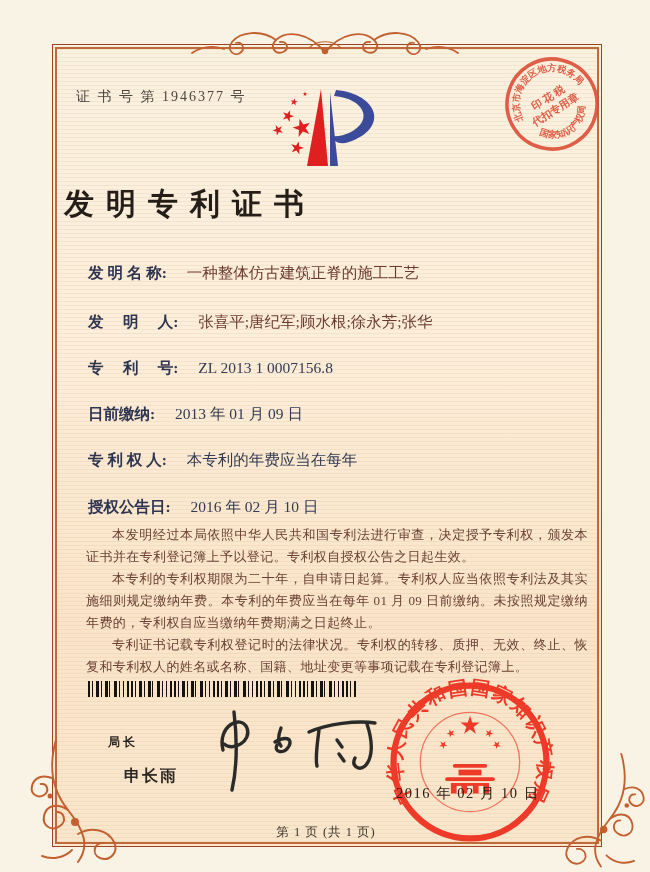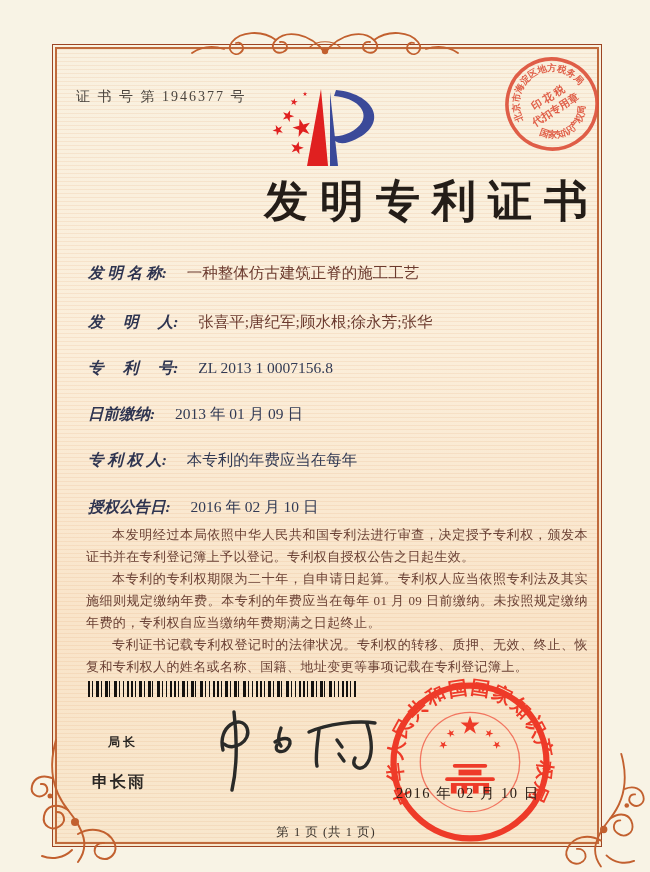--- a/index.html
+++ b/index.html
@@ -20,46 +20,46 @@
   }
   .frame::after{ 
     content:"";position:absolute;inset:4px;pointer-events:none;
     background:repeating-linear-gradient(180deg,rgba(224,160,110,0.16) 0 1px,transparent 1px 4px);
   }
   .orn{position:absolute;pointer-events:none;}
   
   .cert-no{position:absolute;left:76px;top:88px;font-size:14px;color:#4a443e;letter-spacing:2px;}
   .logo{position:absolute;left:250px;top:82px;width:160px;height:95px;}
   .title{
-    position:absolute;left:52px;top:172px;width:548px;text-align:right;
-    font-size:44px;font-weight:bold;color:#241d18;letter-spacing:12px;text-indent:12px;
+    position:absolute;left:52px;top:184px;width:548px;text-align:left;
+    font-size:30px;font-weight:bold;color:#241d18;letter-spacing:12px;text-indent:12px;
   }
   .fields{position:absolute;left:88px;top:258px;width:500px;}
   .frow{position:absolute;left:0;white-space:nowrap;font-size:15.5px;}
-  .frow .lab{color:#2e3450;font-weight:bold;font-style:italic;}
+  .frow .lab{color:#2e3450;font-weight:bold;}
   .frow .val{margin-left:16px;}
   .val-red{color:#6b3a2e;}
   .val-blue{color:#323a54;}
   .r1{top:5px;} .r2{top:54px;} .r3{top:100px;} .r4{top:146px;} .r5{top:192px;} .r6{top:239px;}
   .body-text{
     position:absolute;left:86px;top:524px;width:502px;
     font-size:13px;line-height:22px;color:#6a4034;letter-spacing:0.4px;text-align:justify;
   }
   .body-text p{margin:0;text-indent:2em;}
   .barcode{
     position:absolute;left:88px;top:681px;width:268px;height:16px;
     background:repeating-linear-gradient(90deg,
       #15120f 0 2px,transparent 2px 4px,#15120f 4px 5px,transparent 5px 8px,
       #15120f 8px 11px,transparent 11px 13px,#15120f 13px 14px,transparent 14px 17px,
       #15120f 17px 20px,transparent 20px 21px,#15120f 21px 22px,transparent 22px 26px,
       #15120f 26px 29px,transparent 29px 31px,#15120f 31px 32px,transparent 32px 35px,
       #15120f 35px 36px,transparent 36px 39px,#15120f 39px 41px,transparent 41px 43px);
   }
   .director-role{position:absolute;left:108px;top:734px;font-size:12px;font-weight:bold;color:#2b2724;letter-spacing:3px;}
-  .director-name{position:absolute;left:92px;top:766px;font-size:16px;font-weight:bold;color:#2b2724;letter-spacing:2px;margin-top:6px;}
+  .director-name{position:absolute;left:124px;top:766px;font-size:16px;font-weight:bold;color:#2b2724;letter-spacing:2px;}
   .signature{position:absolute;left:205px;top:700px;width:200px;height:100px;}
   .seal{position:absolute;left:384px;top:676px;width:172px;height:172px;opacity:0.92;}
   .seal-date{position:absolute;left:396px;top:784px;font-size:14.5px;color:#2b2018;letter-spacing:1.5px;z-index:6;}
   .tax-stamp{position:absolute;left:500px;top:52px;width:104px;height:104px;transform:rotate(-32deg);opacity:0.9;}
   .footer{position:absolute;left:52px;top:824px;width:548px;text-align:center;font-size:12.5px;color:#3a332c;letter-spacing:1px;font-family:Liberation Serif, serif;}
   svg text{font-family:"Liberation Serif","DejaVu Serif",serif;}
 </style>
 </head>
 <body>
 

